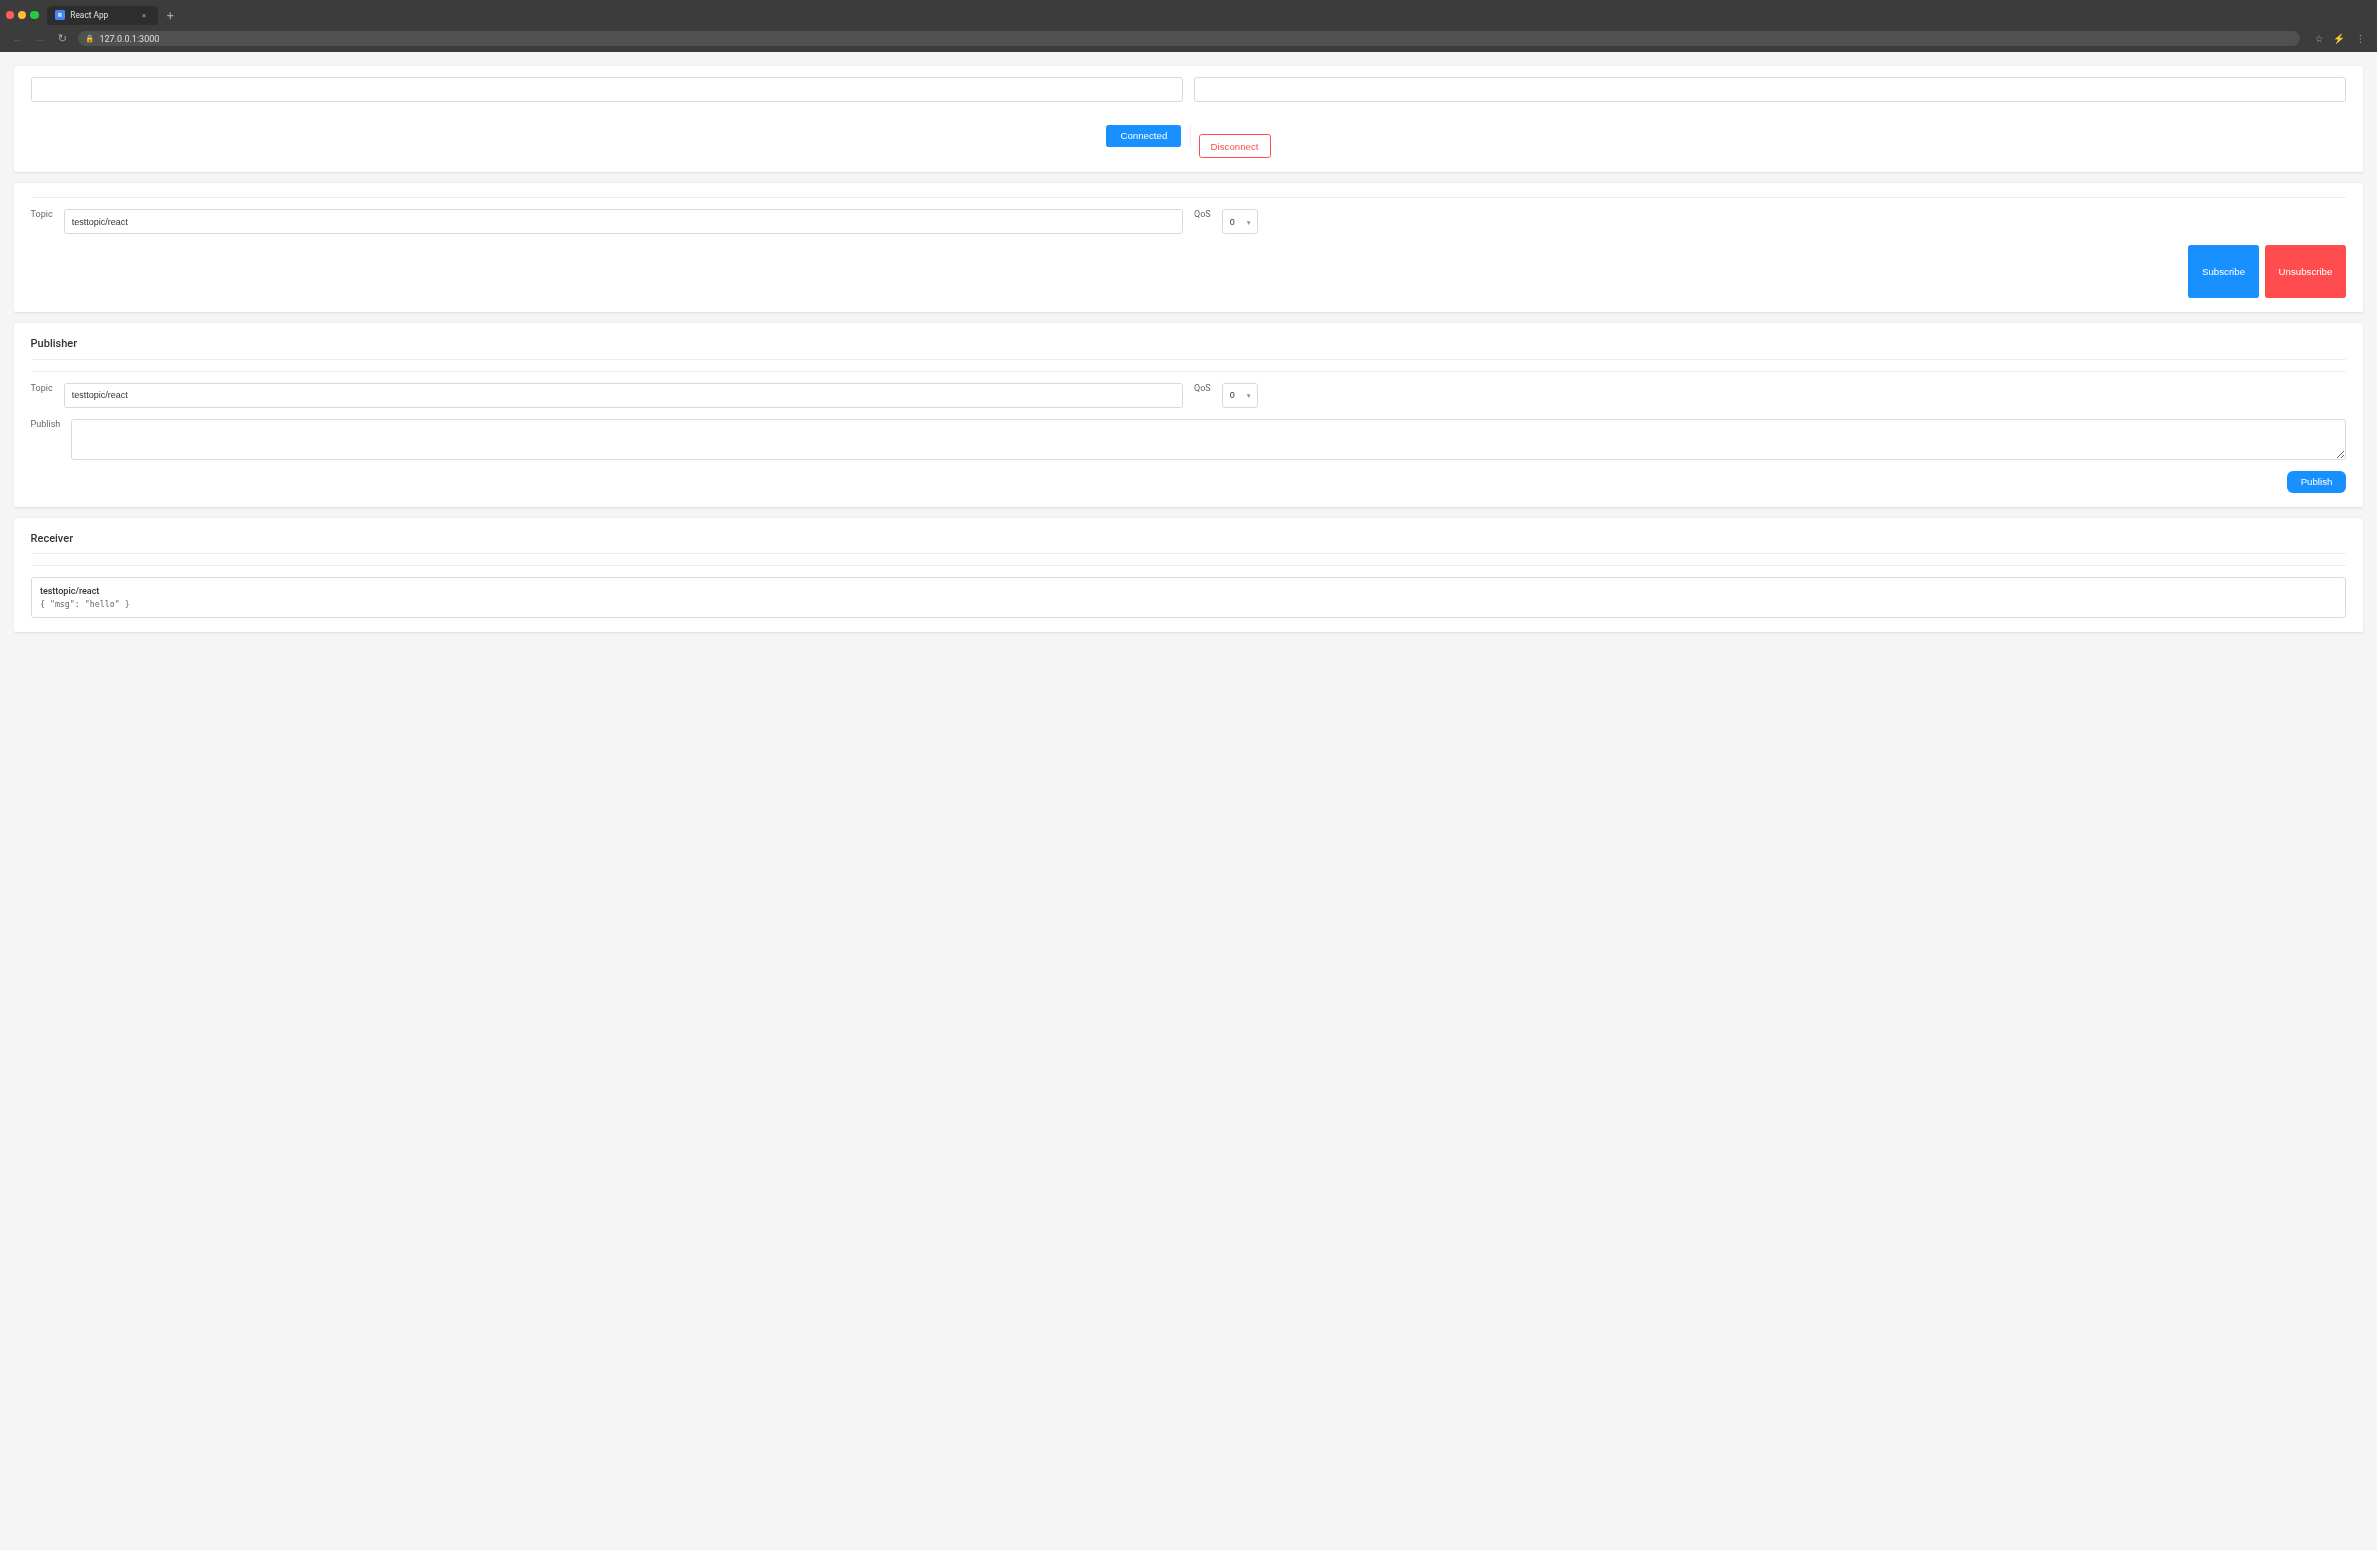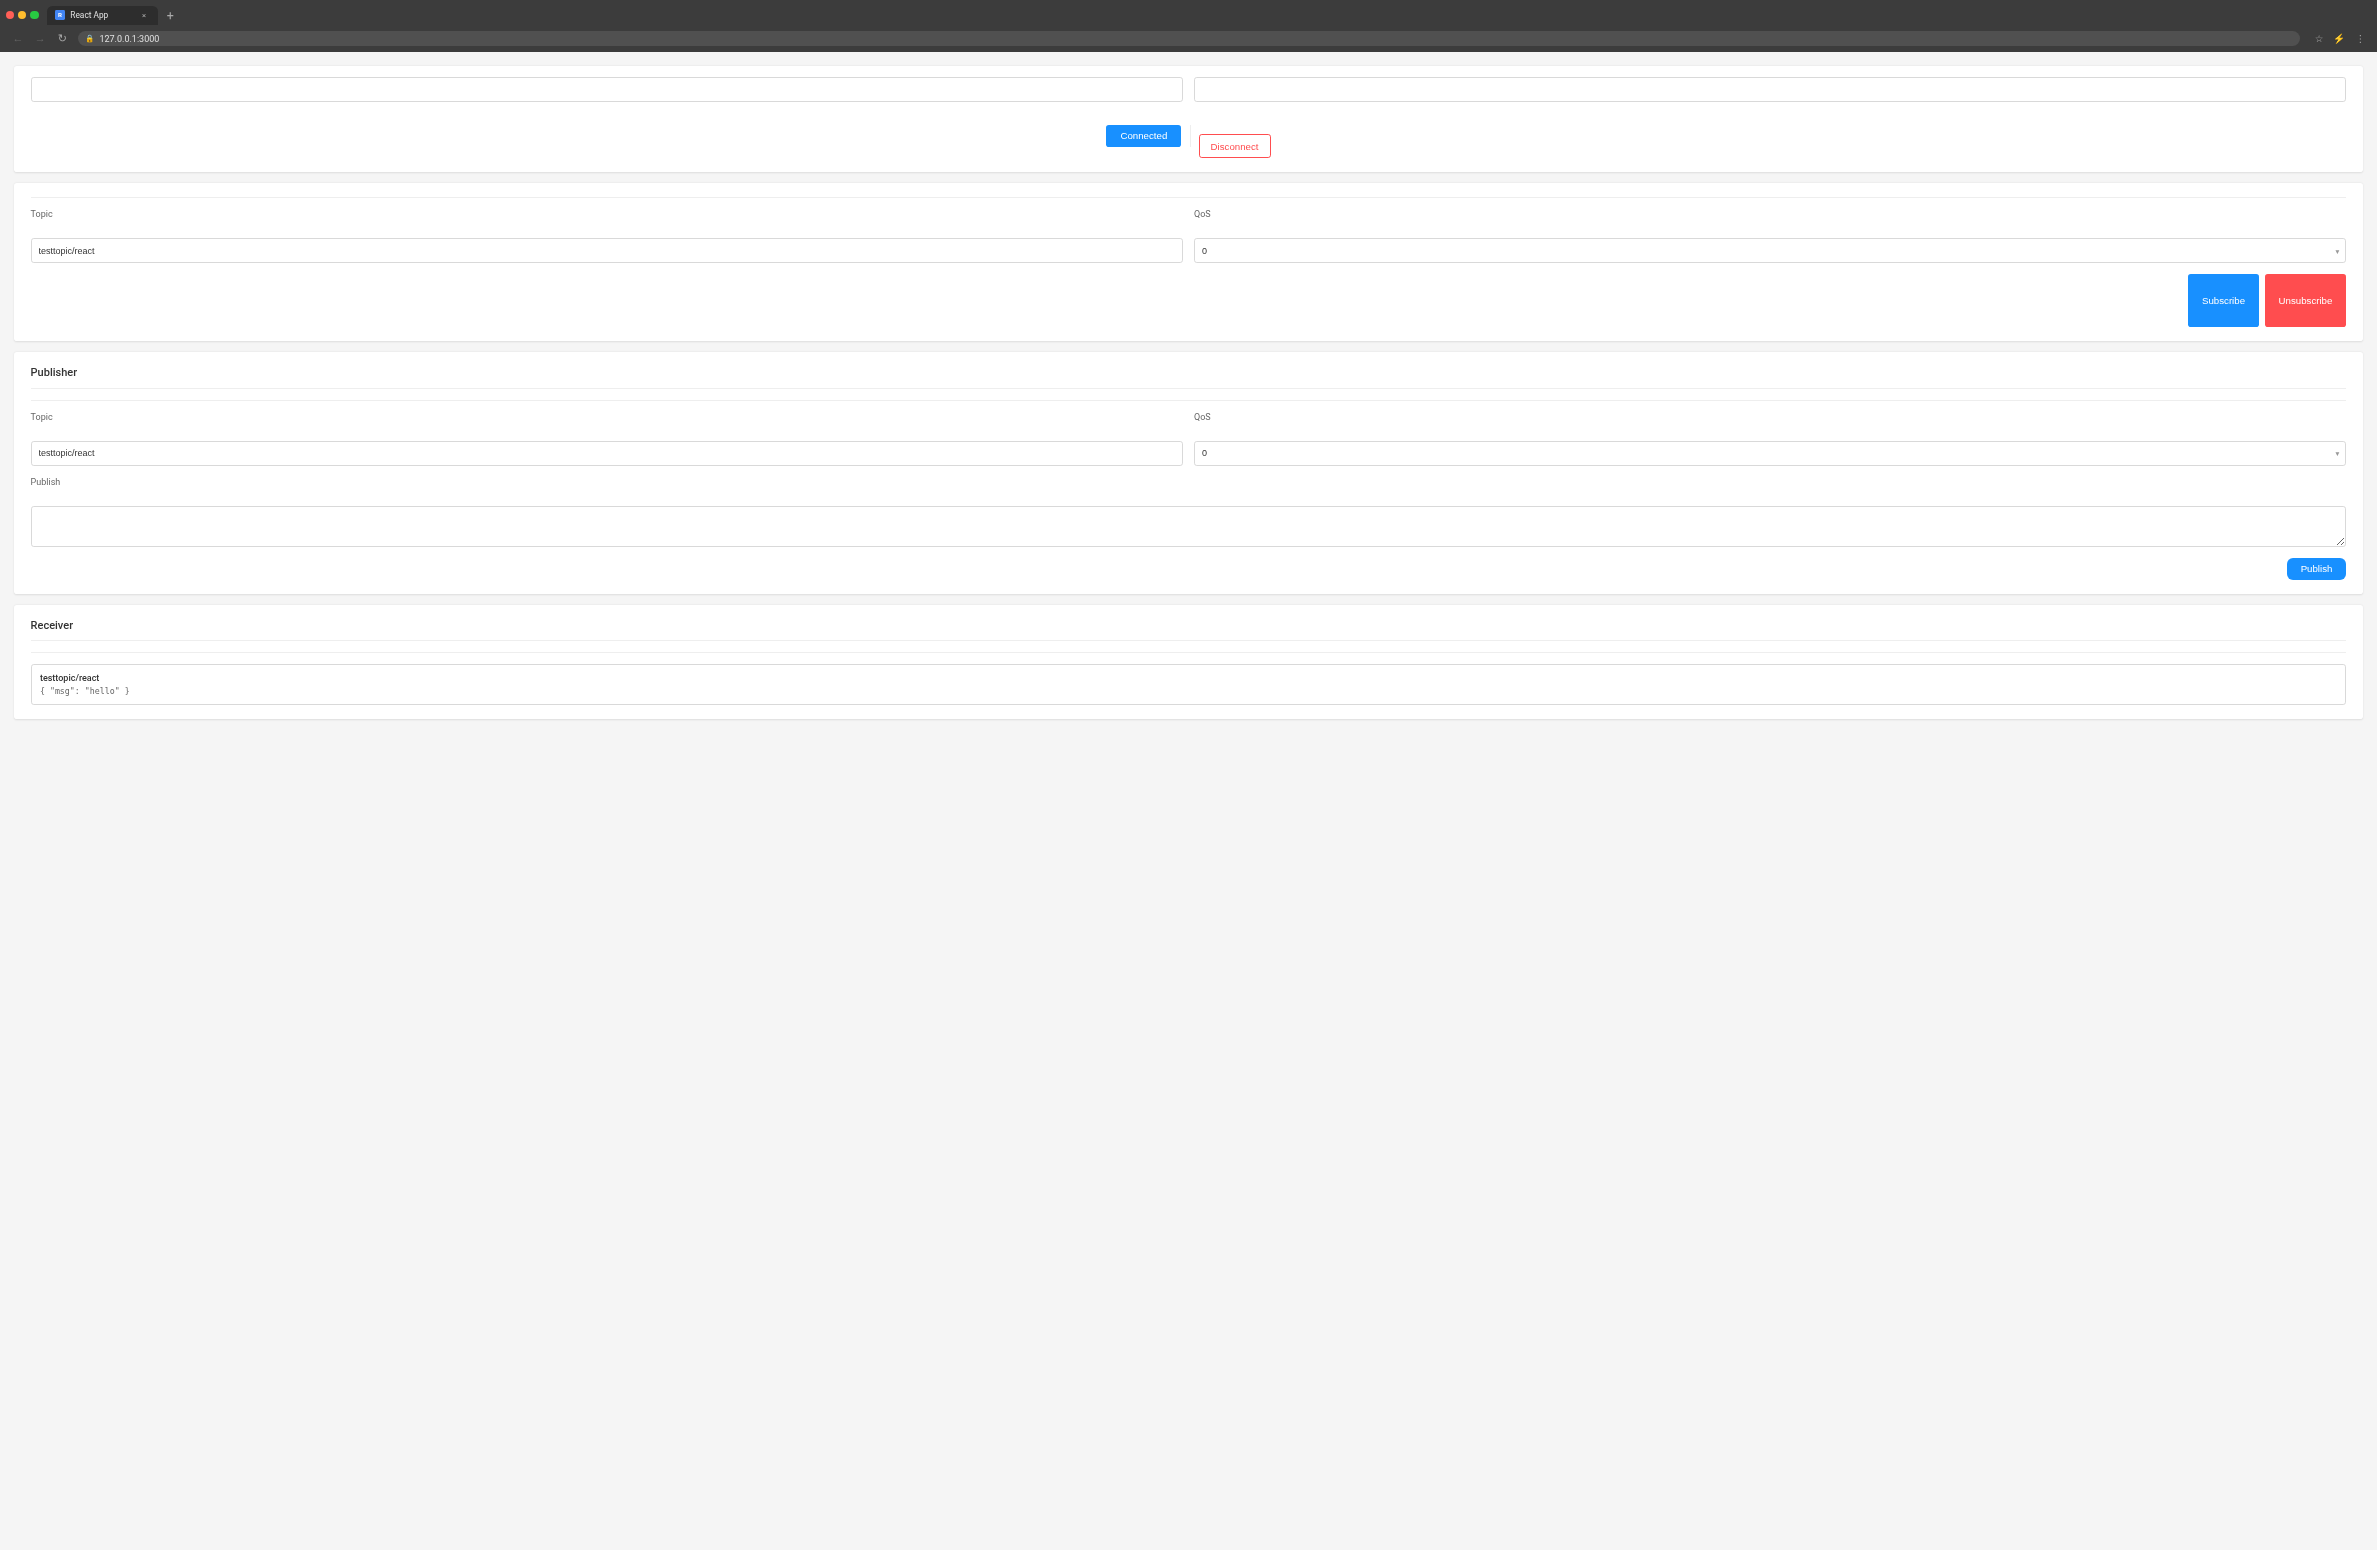--- a/index.html
+++ b/index.html
@@ -255,22 +255,22 @@
 
     
     .form-row {
       display: flex;
       gap: 11px;
       margin-bottom: 11px;
     }
 
     .form-group {
       display: flex;
-      flex-direction: column;
-      gap: 19px;
+      flex-direction: row;
+      gap: 11px;
     }
 
     .form-group.topic { flex: 1; }
     .form-group.qos { flex: 1; }
 
     .form-label {
       font-size: 9px;
       color: #666;
     }
 

